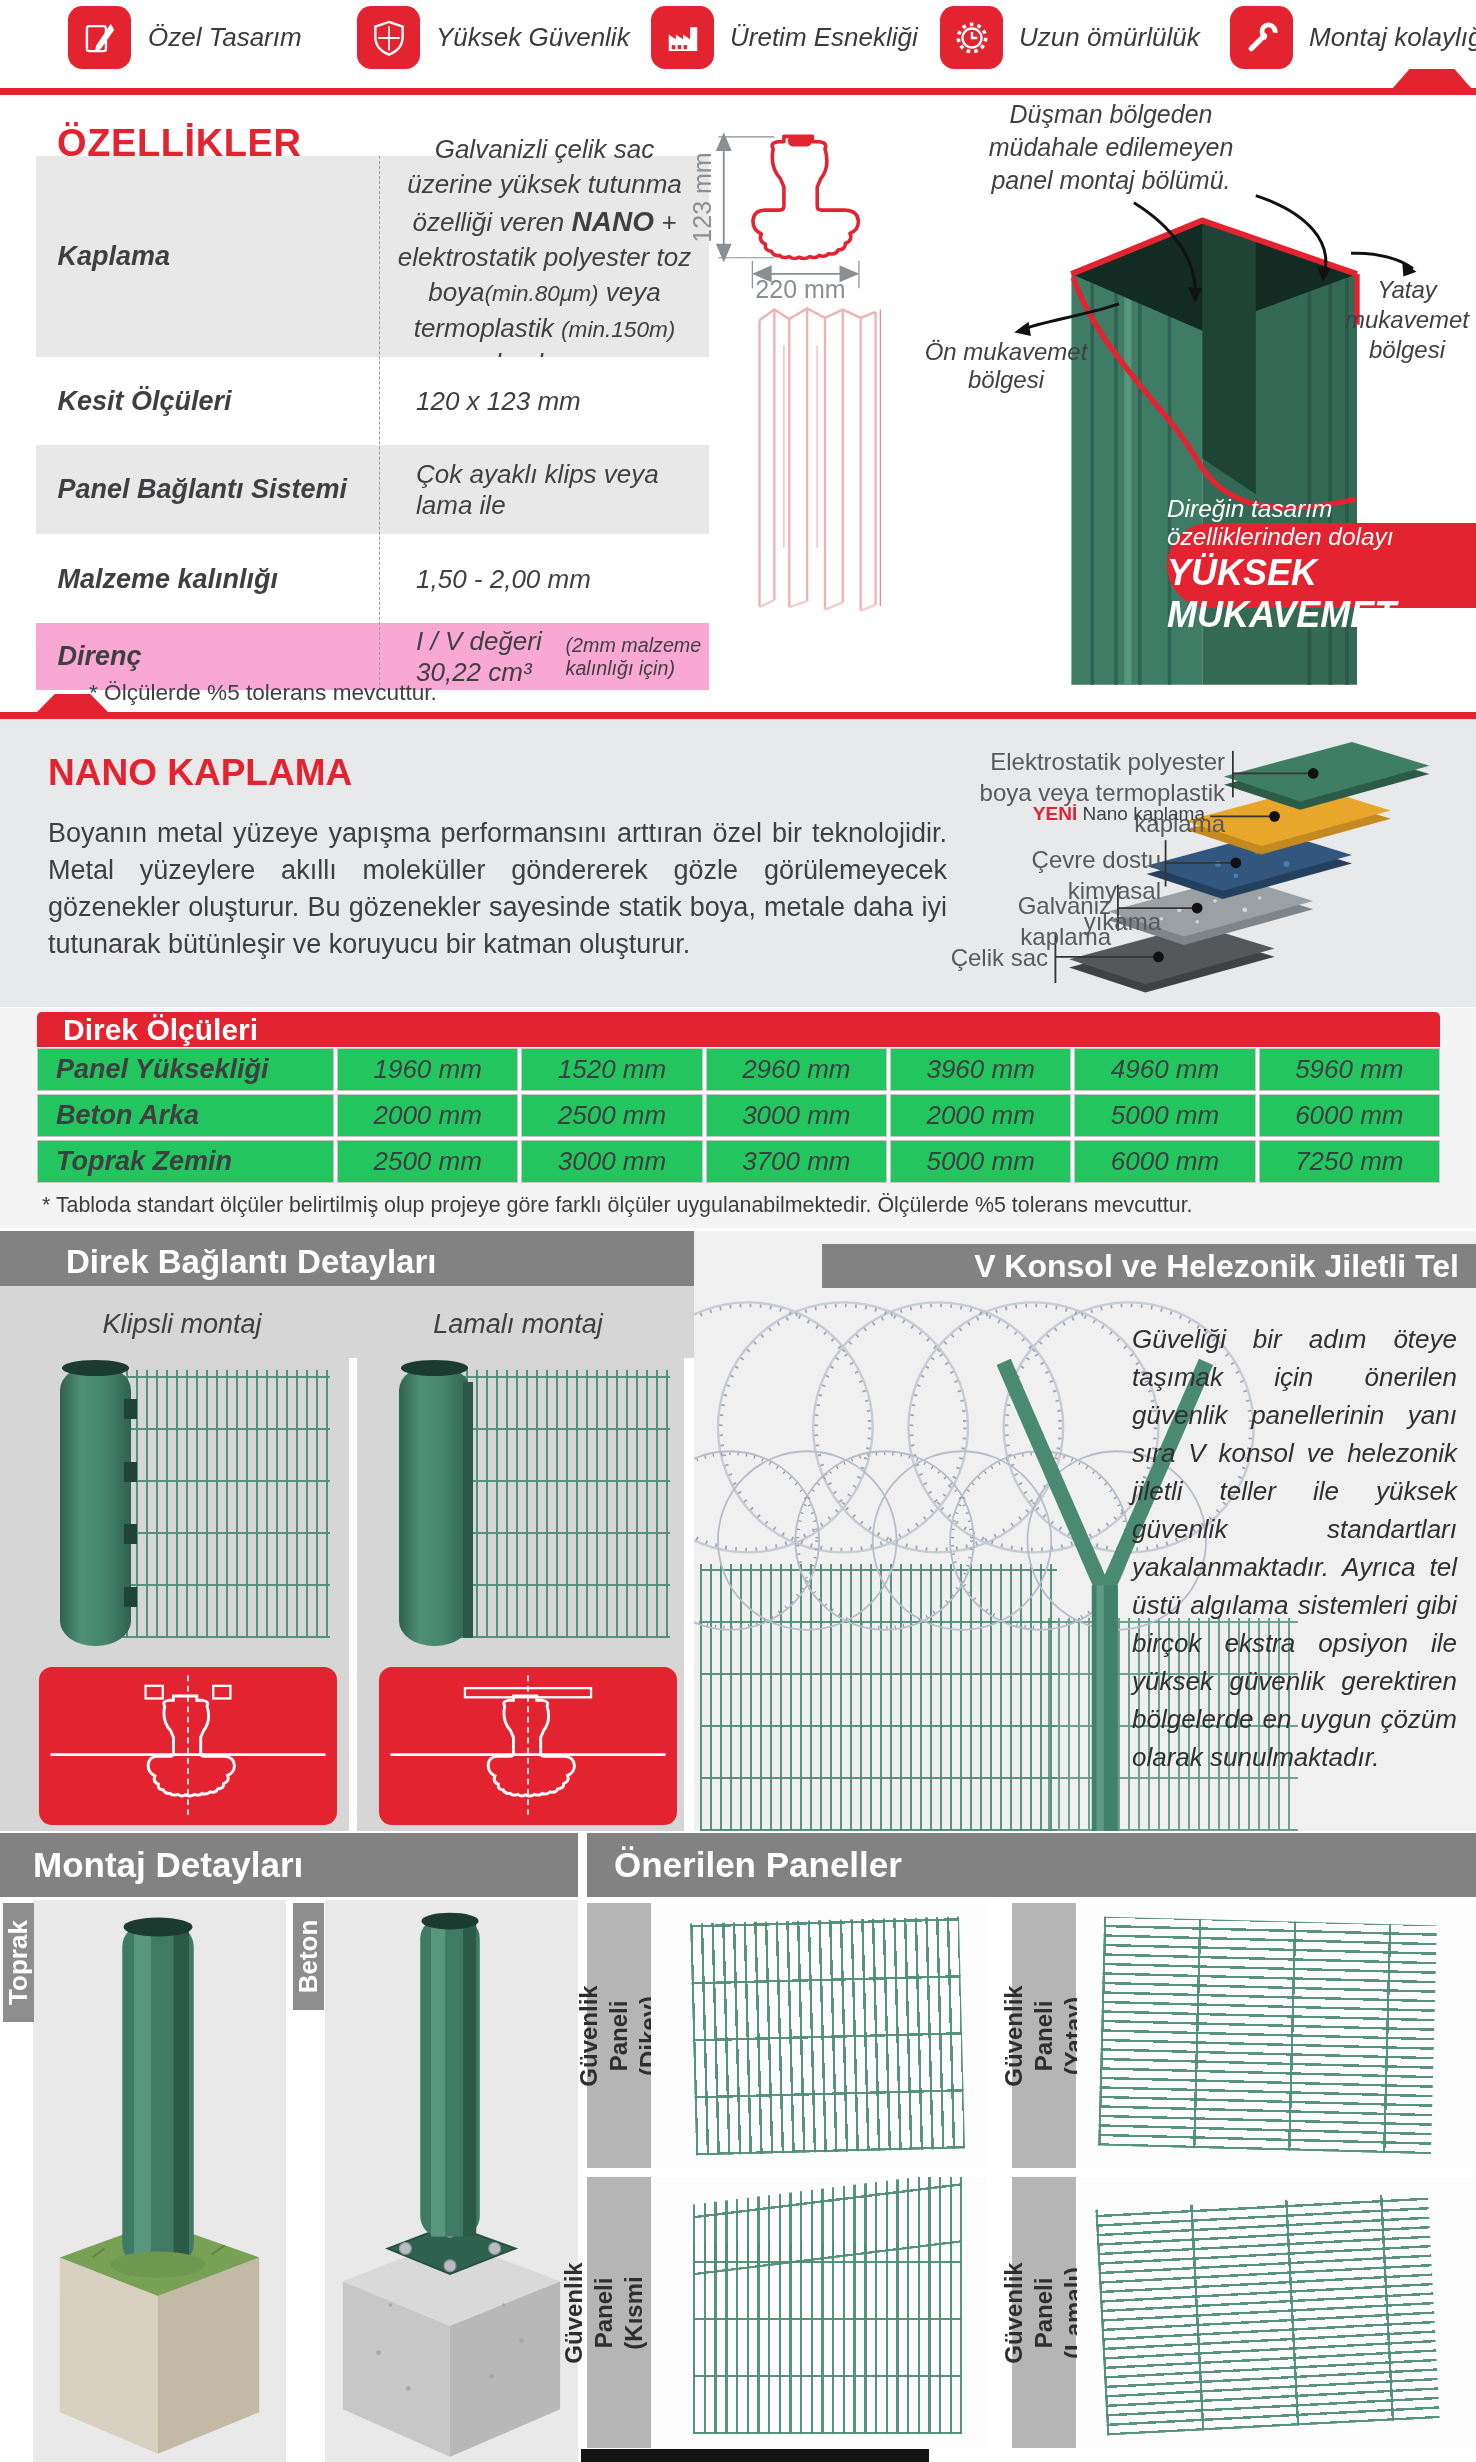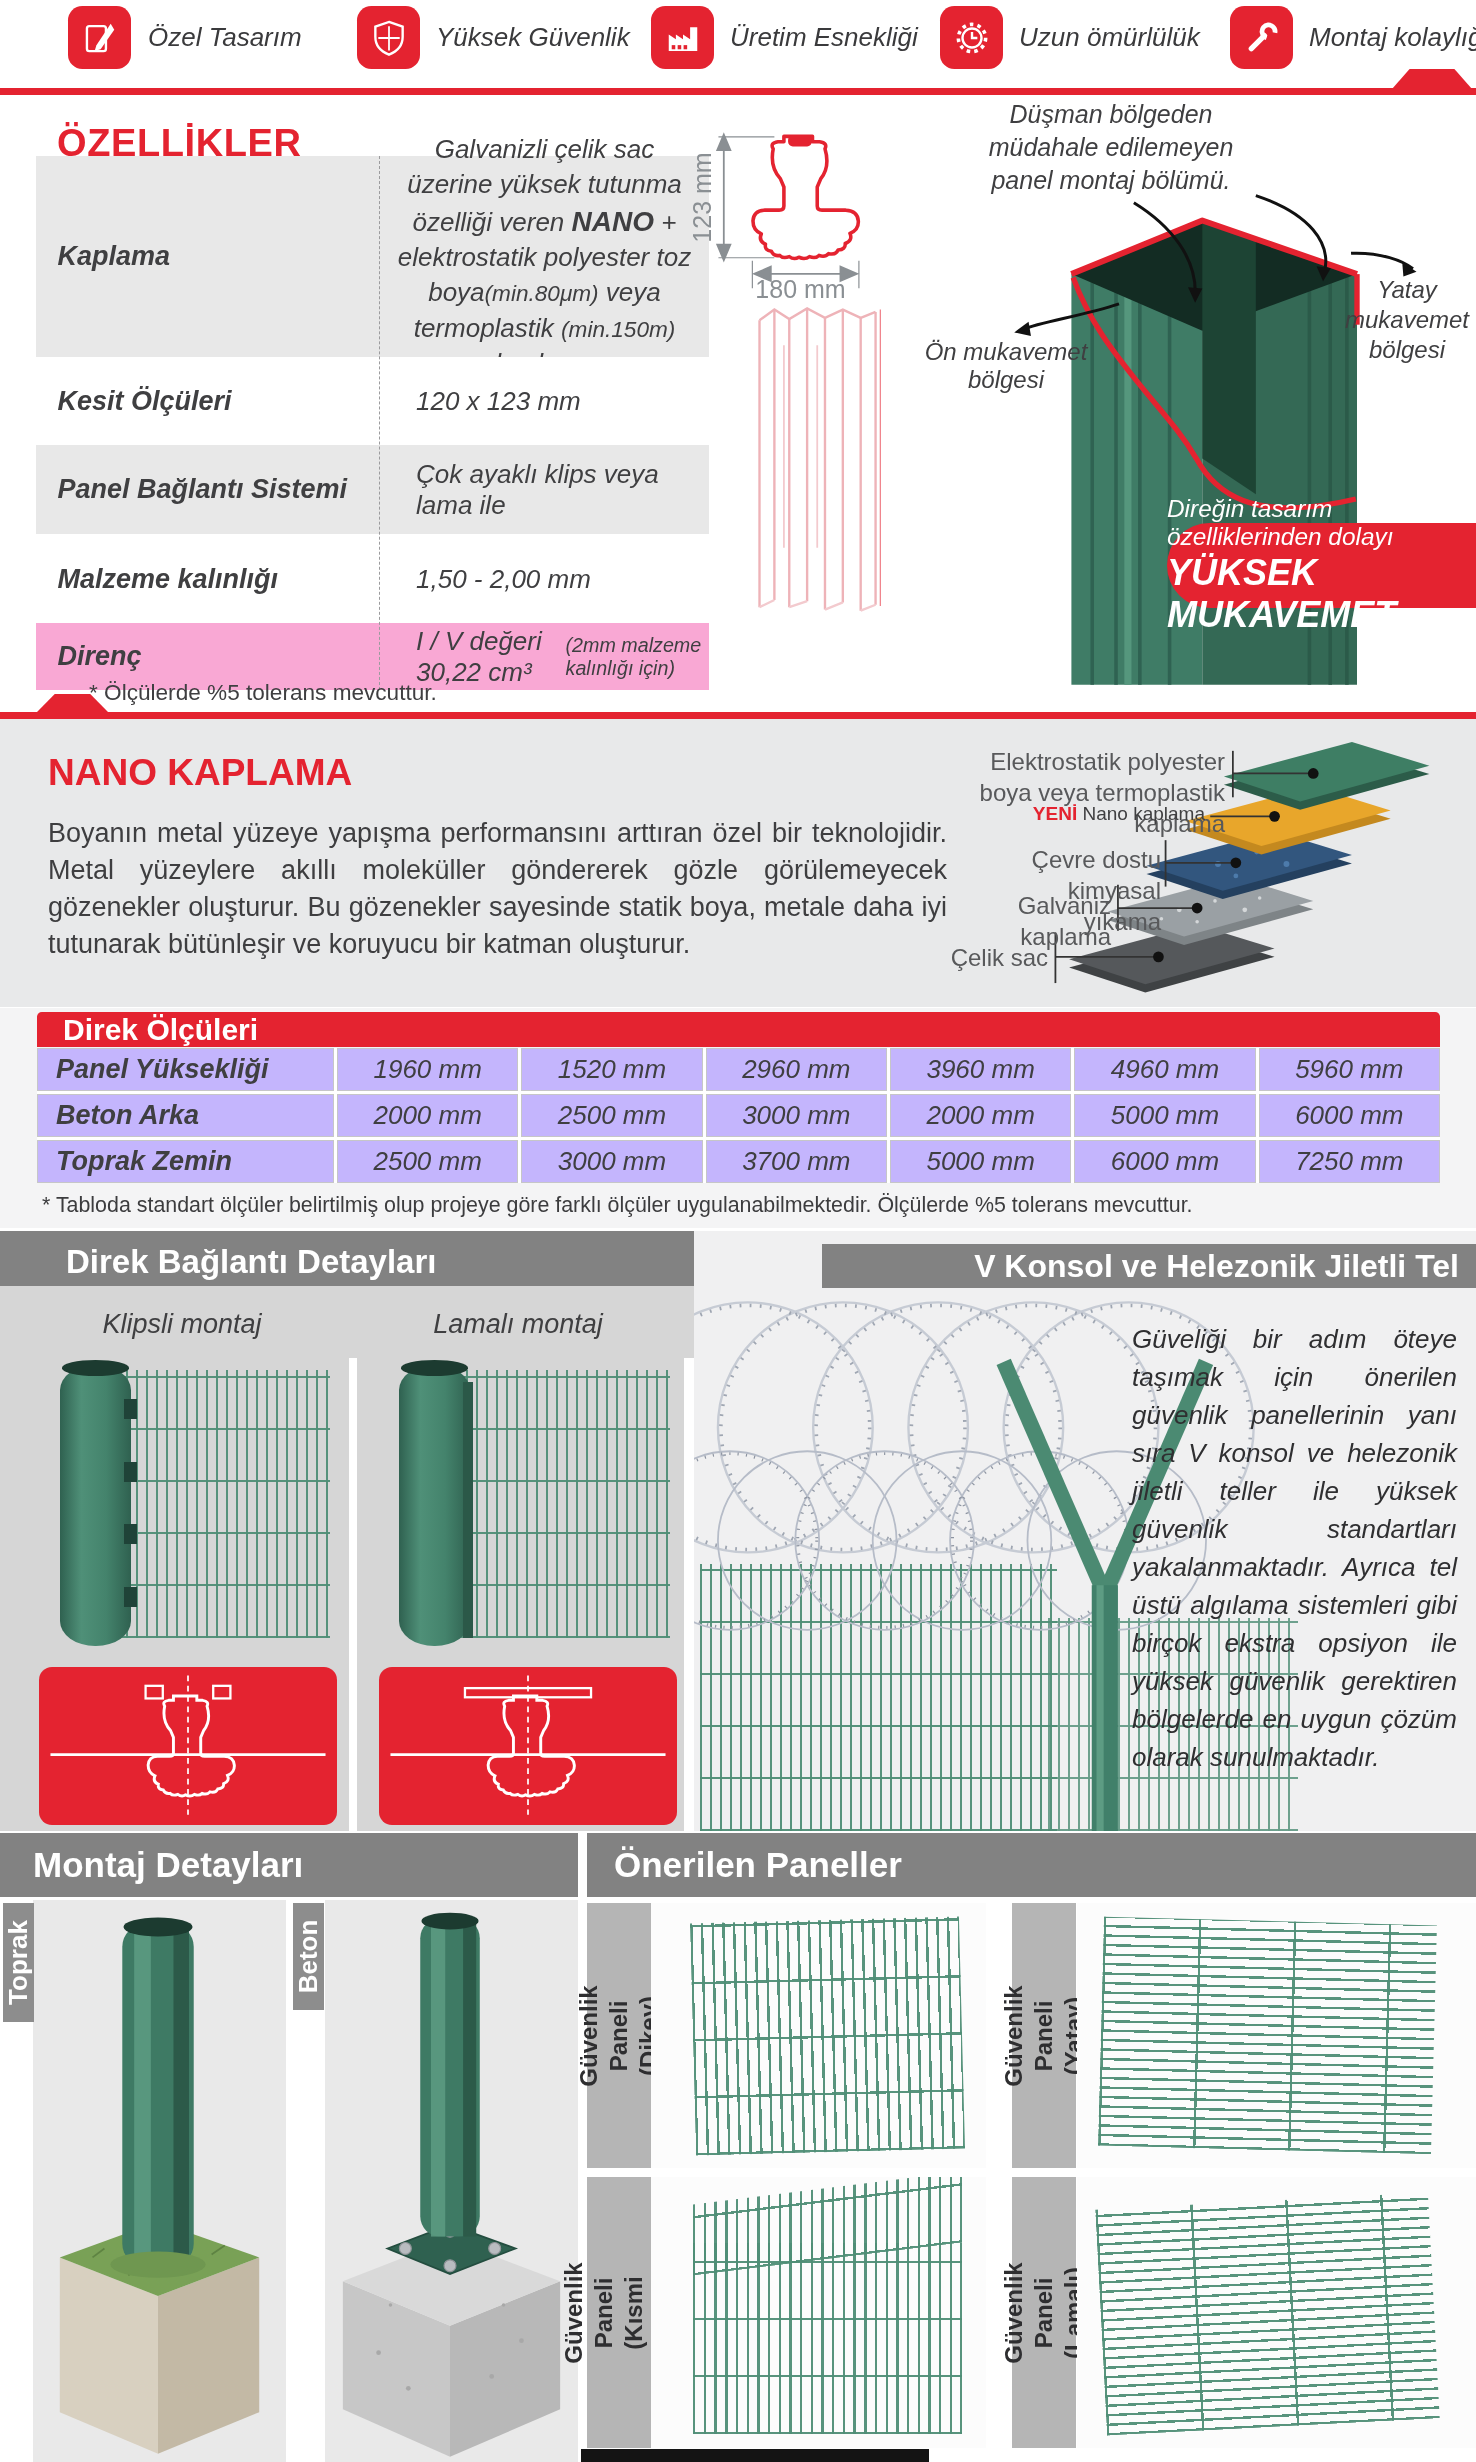--- a/index.html
+++ b/index.html
@@ -17,21 +17,21 @@
   .feat-label{position:absolute;font-size:26px;font-style:italic;color:#3a3a3c;line-height:63px;white-space:nowrap}
   .rule{position:absolute;left:0;width:1477px;height:7.1px;background:var(--accent)}
   .spec-row{position:absolute;left:36px;width:673px;display:flex}
   .spec-label{width:344px;display:flex;align-items:center;padding-left:21.4px;font-size:27px;font-weight:bold;font-style:italic}
   .spec-value{width:329px;display:flex;align-items:center;padding-left:36px;font-size:26px;font-style:italic}
   .dash-div{position:absolute;left:379px;top:156px;height:534px;border-left:1.8px dashed #9b9b9d}
   .vwrap{position:absolute;display:flex;align-items:center;justify-content:center;overflow:visible}
   .vrot{transform:rotate(-90deg);white-space:nowrap;text-align:center}
   .vrot2{transform:rotate(-90deg);text-align:center;line-height:1.25}
   .bar{position:absolute;background:var(--bar-gray);color:#fff;font-weight:bold;display:flex;align-items:center}
-  .cell{background:#c4b5fd;border:1.2px solid #c6c6c8;display:flex;align-items:center}
+  .cell{background:#22c55e;border:1.2px solid #c6c6c8;display:flex;align-items:center}
   .cell-label{font-size:27px;font-weight:bold;font-style:italic;padding-left:18px}
   .cell-val{font-size:26px;font-style:italic;justify-content:center}
   .mesh{background:
      repeating-linear-gradient(0deg, rgba(79,142,118,.95) 0 2.4px, transparent 2.4px 52px),
      repeating-linear-gradient(90deg, rgba(79,142,118,.95) 0 2.4px, transparent 2.4px 10px)}
   .panel-mesh-v{background:
      repeating-linear-gradient(0deg, rgba(79,142,118,.95) 0 2.4px, transparent 2.4px 57px),
      repeating-linear-gradient(90deg, rgba(79,142,118,.95) 0 2.4px, transparent 2.4px 10.7px)}
   .panel-mesh-h{background:
      repeating-linear-gradient(90deg, rgba(79,142,118,.95) 0 2.4px, transparent 2.4px 95px),
@@ -148,21 +148,21 @@
     <line x1="305" y1="314" x2="305" y2="806"></line>
       <line x1="330" y1="304" x2="330" y2="796"></line>
     <path d="M135,800 L160,788 M185,800 L215,790 M245,804 L275,792 M305,806 L330,796" stroke="#f3cace"></path>
     <path d="M232,360 L232,700 M176,360 L176,700" stroke="#f3cace" stroke-width="3"></path>
   </g>
   <line x1="338" y1="300" x2="338" y2="798" stroke="#e42330" stroke-width="2" opacity=".6"></line>
 </svg>
 <div class="vwrap" style="left:637px;top:185px;width:131px;height:24px">
   <div class="vrot" style="font-size:25px;color:#8a8f93">123 mm</div>
 </div>
-<div class="abs" style="left:741px;top:275px;width:119px;text-align:center;font-size:25px;color:#8a8f93">180 mm</div>
+<div class="abs" style="left:741px;top:275px;width:119px;text-align:center;font-size:25px;color:#8a8f93">220 mm</div>
 
 <svg class="abs" style="left:1000px;top:125px" width="476" height="560" viewBox="0 0 800 940">
   <polygon points="120,250 340,160 340,940 120,940" fill="#3f7c66"></polygon>
   <polygon points="340,160 600,250 600,940 340,940" fill="#346955"></polygon>
   <g stroke="#2f6252" stroke-width="6">
     <line x1="155" y1="238" x2="155" y2="940"></line>
       <line x1="195" y1="222" x2="195" y2="940"></line>
     <line x1="235" y1="205" x2="235" y2="940"></line>
       <line x1="285" y1="184" x2="285" y2="940"></line>
   </g>

